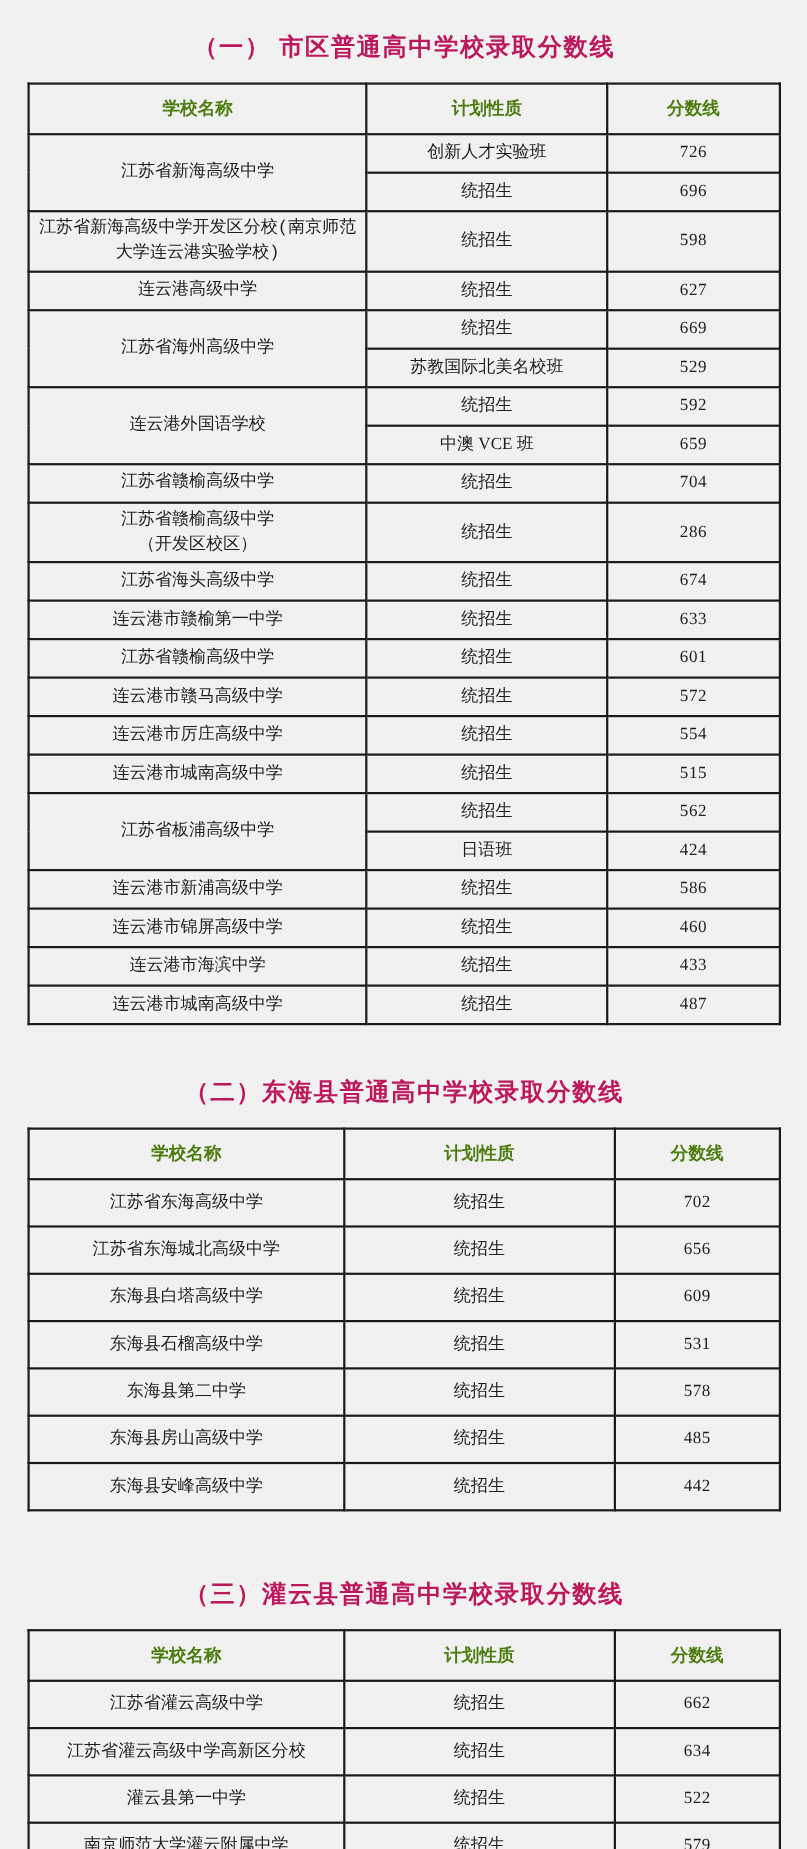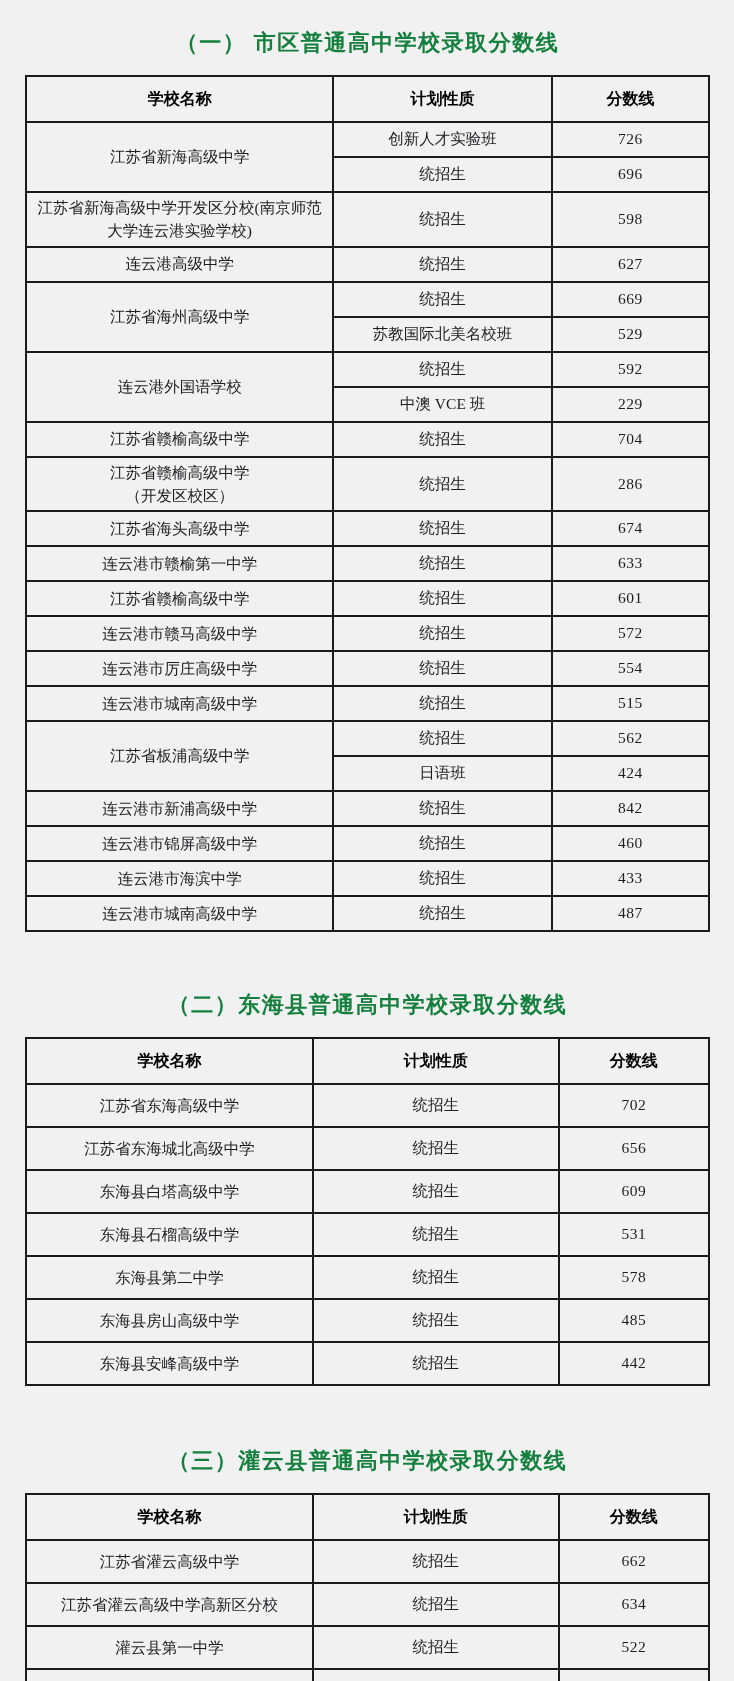--- a/index.html
+++ b/index.html
@@ -16,61 +16,61 @@
     width: 734px;
     min-height: 1681px;
     padding: 16px 24px 12px 25px;
   }
   .sec { margin: 0; }
   .sec-title {
     text-align: center;
     font-size: 22px;
     font-weight: 700;
     letter-spacing: 1.5px;
-    color: #15803d;
+    color: #be185d;
     margin: 0 0 17px 0;
     font-family: "Liberation Sans", "DejaVu Sans", sans-serif;
   }
   .sec0 .sec-title { margin-top: 12px; }
-  .sec1 { margin-top: 58px; }
+  .sec1 { margin-top: 46px; }
   .sec2 { margin-top: 60px; }
   table.score-table {
     width: 100%;
     border-collapse: collapse;
     table-layout: fixed;
     border: 2px solid #1a1a1a;
   }
   table.score-table th,
   table.score-table td {
     border: 2px solid #1a1a1a;
     text-align: center;
     vertical-align: middle;
     padding: 3px 4px;
     overflow: hidden;
   }
   table.score-table thead th {
     height: 38px;
     font-size: 16px;
     font-weight: 700;
-    color: #000000;
+    color: #4d7c0f;
     font-family: Liberation Serif, serif;
     border-radius: 23px;
   }
   table.score-table td {
     font-size: 15.5px;
     color: #1d1d1f;
     line-height: 1.45;
   }
   table.t0 td { height: 27px; }
   table.t1 td, table.t2 td { height: 35px; }
   td.score-cell {
     font-family: "Liberation Serif", "DejaVu Serif", serif;
     letter-spacing: 0.5px;
   }
-  td.school-cell div { line-height: 1.5; }
+  td.school-cell div { line-height: 1.5; font-family: Liberation Mono, monospace; }
 </style>
 </head>
 <body>
 
 <div class="page">
 
   <section class="sec sec0">
     <h2 class="sec-title">（一） 市区普通高中学校录取分数线</h2>
     <table class="score-table t0">
         <colgroup>
@@ -124,21 +124,21 @@
           </tr>
           <tr>
             <td rowspan="2" class="school-cell">
               <div>连云港外国语学校</div>
             </td>
             <td class="plan-cell">统招生</td>
             <td class="score-cell">592</td>
           </tr>
           <tr>
             <td class="plan-cell">中澳 VCE 班</td>
-            <td class="score-cell">229</td>
+            <td class="score-cell">659</td>
           </tr>
           <tr>
             <td rowspan="1" class="school-cell">
               <div>江苏省赣榆高级中学</div>
             </td>
             <td class="plan-cell">统招生</td>
             <td class="score-cell">704</td>
           </tr>
           <tr>
             <td rowspan="1" class="school-cell">
@@ -199,21 +199,21 @@
           </tr>
           <tr>
             <td class="plan-cell">日语班</td>
             <td class="score-cell">424</td>
           </tr>
           <tr>
             <td rowspan="1" class="school-cell">
               <div>连云港市新浦高级中学</div>
             </td>
             <td class="plan-cell">统招生</td>
-            <td class="score-cell">842</td>
+            <td class="score-cell">586</td>
           </tr>
           <tr>
             <td rowspan="1" class="school-cell">
               <div>连云港市锦屏高级中学</div>
             </td>
             <td class="plan-cell">统招生</td>
             <td class="score-cell">460</td>
           </tr>
           <tr>
             <td rowspan="1" class="school-cell">

